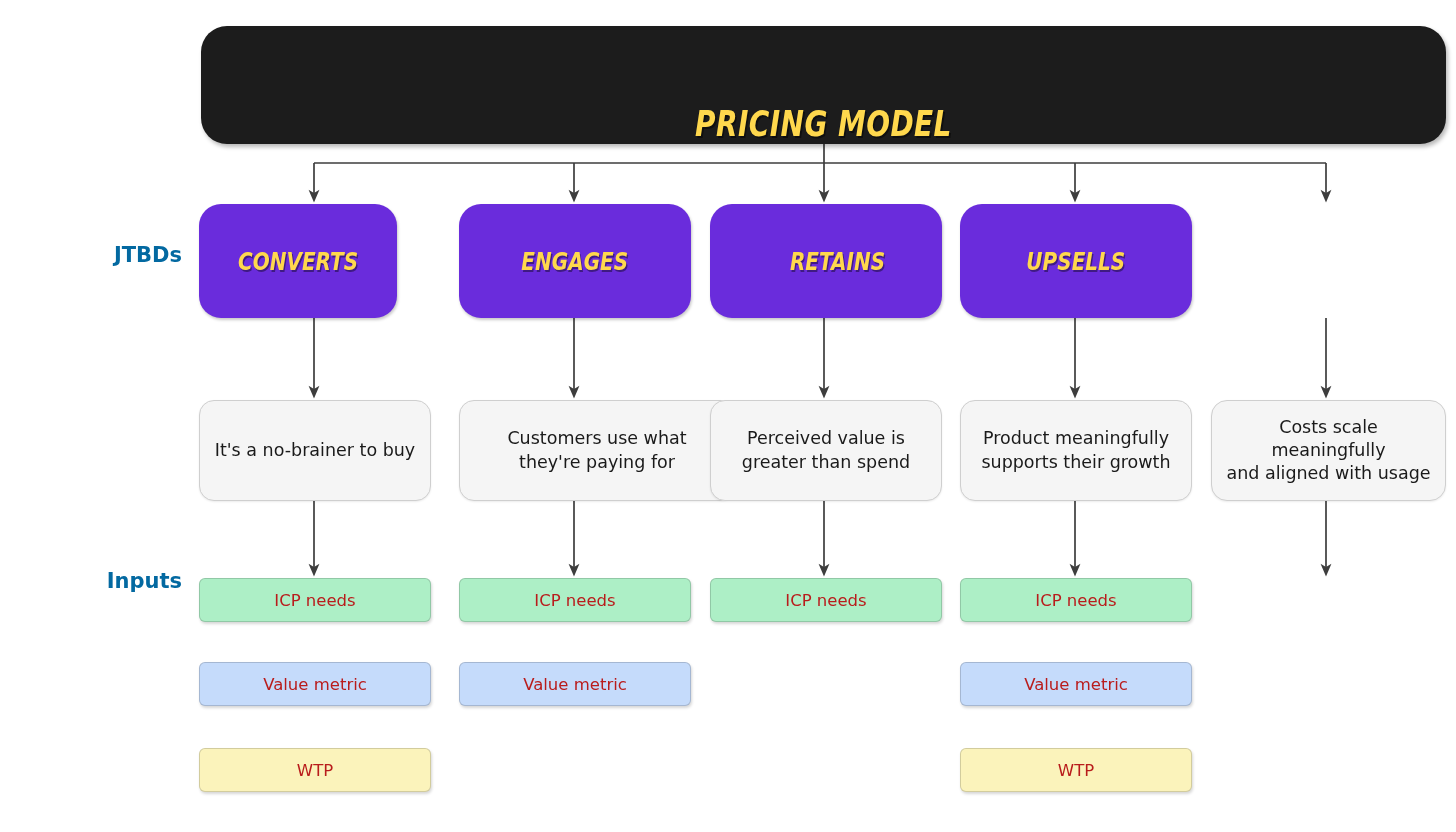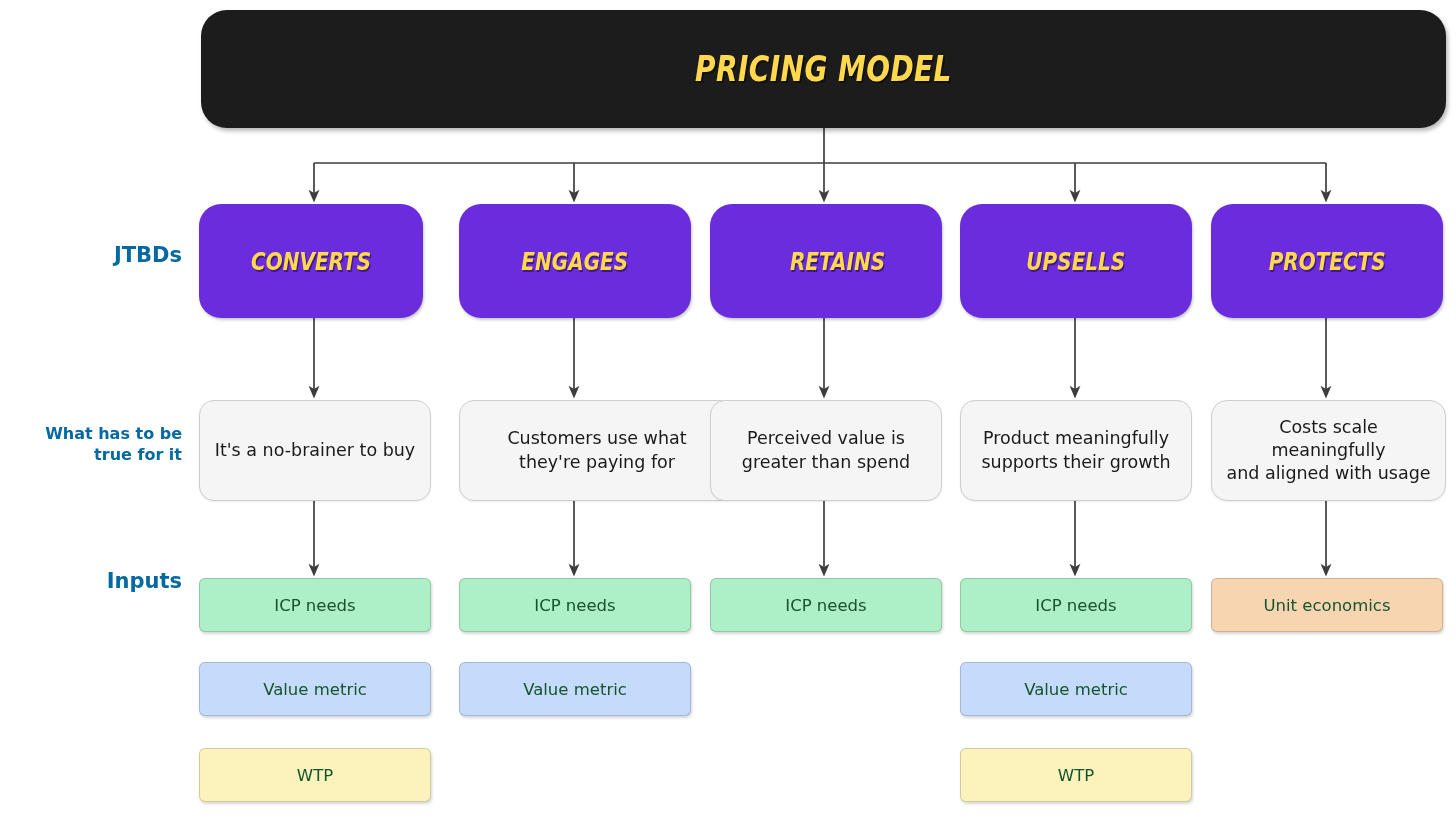--- a/index.html
+++ b/index.html
@@ -25,28 +25,28 @@
     top: 0;
     width: 1456px;
     height: 832px;
     pointer-events: none;
   }
 
   
   .title-box {
     position: absolute;
     left: 201px;
-    top: 10px;
+    top: 26px;
     width: 1245px;
     height: 118px;
     background: #1c1c1c;
     border-radius: 26px;
     box-shadow: 2px 3px 4px rgba(0,0,0,0.28);
     display: flex;
-    align-items: center;
+    align-items: flex-end;
     justify-content: center;
   }
   .title-text {
     color: #FFD84D;
     font-family: "DejaVu Sans", sans-serif;
     font-size: 35px;
     font-weight: 700;
     font-style: italic;
     letter-spacing: 0.5px;
     transform: scaleX(0.80);
@@ -118,24 +118,24 @@
     border: 1px solid #CFCFCF;
     border-radius: 15px;
     color: #1a1a1a;
     font-size: 17.5px;
     line-height: 1.32;
     padding: 0 8px;
     box-shadow: 0 1px 2px rgba(0,0,0,0.08);
   }
 
   .node.input {
-    height: 54px;
+    height: 44px;
     border-radius: 6px;
     font-size: 16.5px;
-    color: #14532d;
+    color: #b91c1c;
     border: 1px solid rgba(0,0,0,0.16);
     box-shadow: 1px 2px 3px rgba(0,0,0,0.16);
   }
   .node.input.green  { background: #ADEFC6; }
   .node.input.blue   { background: #C5DBFB; }
   .node.input.yellow { background: #FBF3BB; }
   .node.input.peach  { background: #F7D5B0; }
 </style>
 </head>
 <body>
@@ -172,27 +172,23 @@
       <path d="M1075,501 L1075,570" marker-end="url(#arrow)"></path>
       <path d="M1326,501 L1326,570" marker-end="url(#arrow)"></path>
     </g>
   </svg>
 
   <div class="title-box">
     <span class="title-text">PRICING MODEL</span>
   </div>
 
   <div class="row-label" id="label-jtbds">JTBDs</div>
-  <div class="row-label" id="label-truth">
-    <div>What has to be</div>
-    <div>true for it</div>
-  </div>
   <div class="row-label" id="label-inputs">Inputs</div>
 
-  <div class="node jtbd" style="left:199px;width:224px;">
+  <div class="node jtbd" style="left:199px;width:198px;">
     <span class="jtbd-text">CONVERTS</span>
   </div>
   <div class="node truth" style="left:199px;width:232px;">
     <span>
       <span>It's a no-brainer to buy</span>
     </span>
   </div>
   <div class="node input green" style="left:199px;top:578px;width:232px;">
     <span>ICP needs</span>
   </div>
@@ -244,26 +240,20 @@
   <div class="node input green" style="left:960px;top:578px;width:232px;">
     <span>ICP needs</span>
   </div>
   <div class="node input blue" style="left:960px;top:662px;width:232px;">
     <span>Value metric</span>
   </div>
   <div class="node input yellow" style="left:960px;top:748px;width:232px;">
     <span>WTP</span>
   </div>
 
-  <div class="node jtbd" style="left:1211px;width:232px;">
-    <span class="jtbd-text">PROTECTS</span>
-  </div>
   <div class="node truth" style="left:1211px;width:235px;border-radius:16px;">
     <span>
       <span>Costs scale meaningfully</span><br>
       <span>and aligned with usage</span>
     </span>
   </div>
-  <div class="node input peach" style="left:1211px;top:578px;width:232px;">
-    <span>Unit economics</span>
-  </div>
 
 </div>
 
 </body></html>

